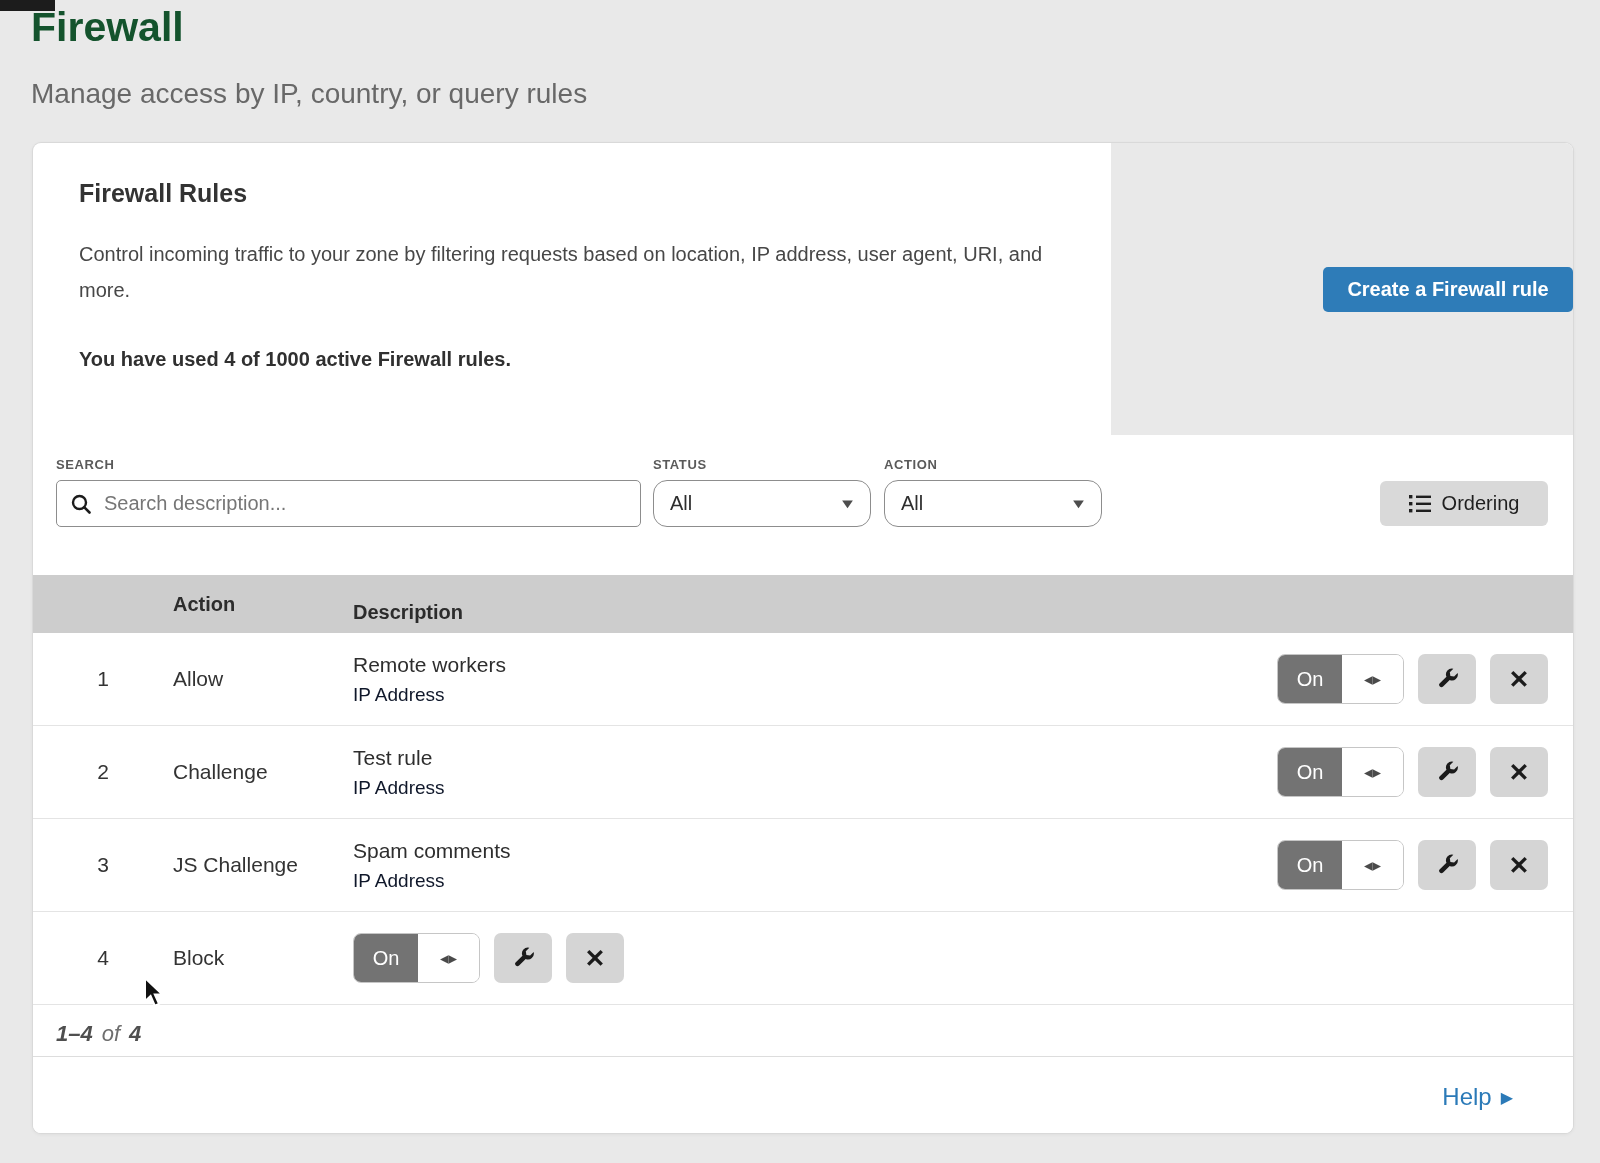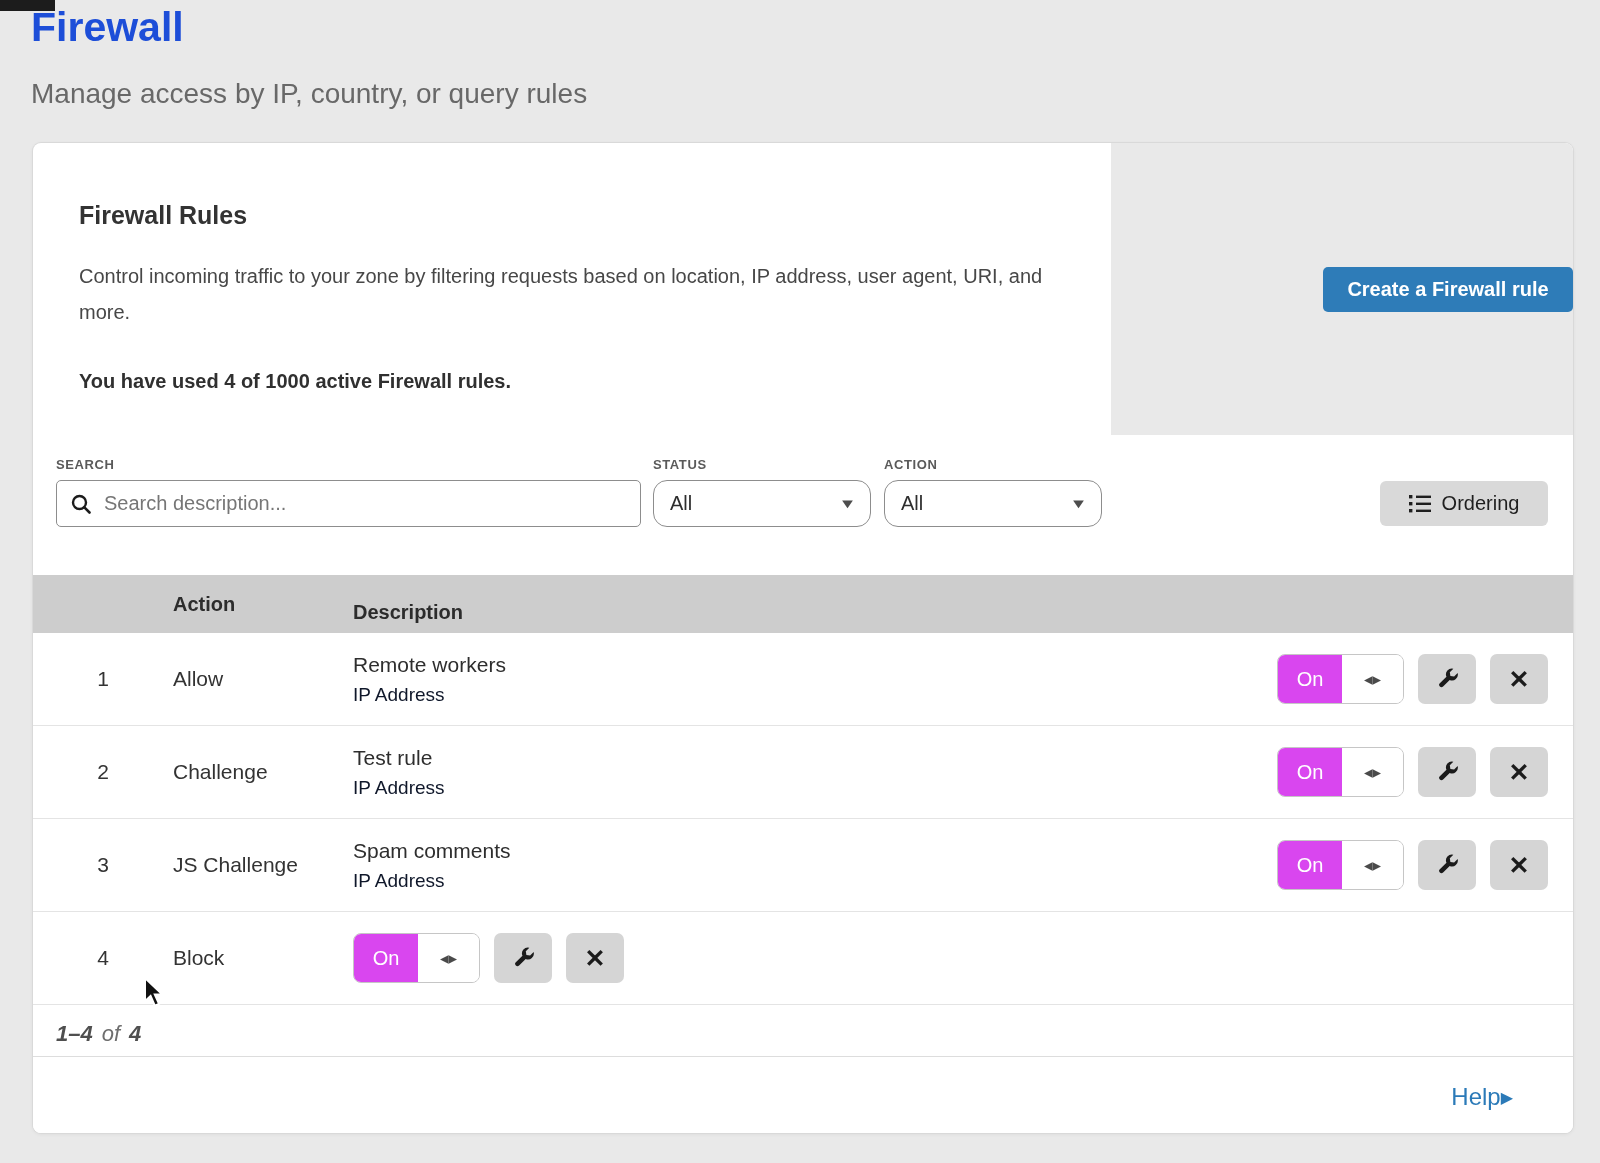--- a/index.html
+++ b/index.html
@@ -6,32 +6,32 @@
   html,body { margin:0; padding:0; }
   body {
     width:1600px; height:1163px; position:relative; overflow:hidden;
     background:#e9e9e9;
     font-family:"Liberation Sans", sans-serif;
     color:#333;
   }
 
   .top-strip { position:absolute; left:0; top:0; width:55px; height:11px; background:#1c1c1c; }
 
-  .page-title { position:absolute; left:31px; top:4px; font-size:41px; font-weight:600; color:#1d4ed8; margin:0; }
+  .page-title { position:absolute; left:31px; top:4px; font-size:41px; font-weight:600; color:#14532d; margin:0; }
   .page-subtitle { position:absolute; left:31px; top:78px; font-size:28px; font-weight:400; color:#686868; margin:0; }
 
   .card {
     position:absolute; left:33px; top:143px; width:1540px; height:990px;
     background:#ffffff; border-radius:8px;
     box-shadow:0 0 0 1px #d9d9d9, 0 1px 4px rgba(0,0,0,.07);
   }
 
   
   .card-top { position:absolute; top:0; left:0; right:0; height:292px; }
-  .card-top-text { position:absolute; left:46px; top:58px; width:1000px; }
+  .card-top-text { position:absolute; left:46px; top:36px; width:1000px; }
   .card-heading { font-size:25px; font-weight:700; color:#333; margin:0 0 28px 0; }
   .card-desc { font-size:20px; line-height:36px; color:#474747; margin:0 0 40px 0; width:965px; }
   .card-usage { font-size:20px; font-weight:700; color:#303030; }
 
   .card-side {
     position:absolute; top:0; right:0; width:462px; height:292px;
     background:#e9e9e9; border-top-right-radius:8px;
     display:flex; align-items:center; justify-content:flex-end;
   }
   .create-btn {
@@ -96,21 +96,21 @@
   .rule-desc { flex:1; }
   .rule-desc-title { font-size:21px; color:#2e2e2e; margin-bottom:7px; }
   .rule-desc-sub { font-size:19px; color:#0f172a; }
 
   .rule-controls { display:flex; align-items:center; gap:14px; padding-right:25px; flex:0 0 auto; }
   .toggle {
     width:127px; height:50px; border:1px solid #c6c6c6; border-radius:8px;
     display:flex; overflow:hidden; background:#fff; cursor:pointer;
   }
   .toggle-on {
-    width:64px; background:#d946ef; color:#fff; font-size:20px;
+    width:64px; background:#737373; color:#fff; font-size:20px;
     display:flex; align-items:center; justify-content:center;
   }
   .toggle-arrows {
     flex:1; background:#fff; display:flex; align-items:center; justify-content:center;
     gap:1px; color:#4a4a4a; font-size:17px;
   }
   .icon-btn {
     width:58px; height:50px; background:#d5d5d5; border:none; border-radius:7px;
     display:flex; align-items:center; justify-content:center; cursor:pointer;
     color:#1b1b1b;
@@ -124,21 +124,21 @@
   }
   .pg-bold { font-weight:700; color:#4f4f4f; }
   .pg-of { color:#6e6e6e; }
 
   .card-footer {
     position:absolute; top:913px; left:0; right:0; bottom:0;
     border-top:1px solid #dddddd; border-radius:0 0 8px 8px; background:#fff;
   }
   .help-link {
     position:absolute; right:60px; top:26px;
-    display:flex; align-items:center; gap:0;
+    display:flex; align-items:center; gap:9px;
     color:#2b7ab8; font-size:24px; text-decoration:none; cursor:pointer;
   }
   .help-arrow { font-size:16px; }
 
   .cursor { position:absolute; left:143px; top:978px; z-index:50; pointer-events:none; }
 </style>
 </head>
 <body>
 
 <div class="top-strip"></div>

